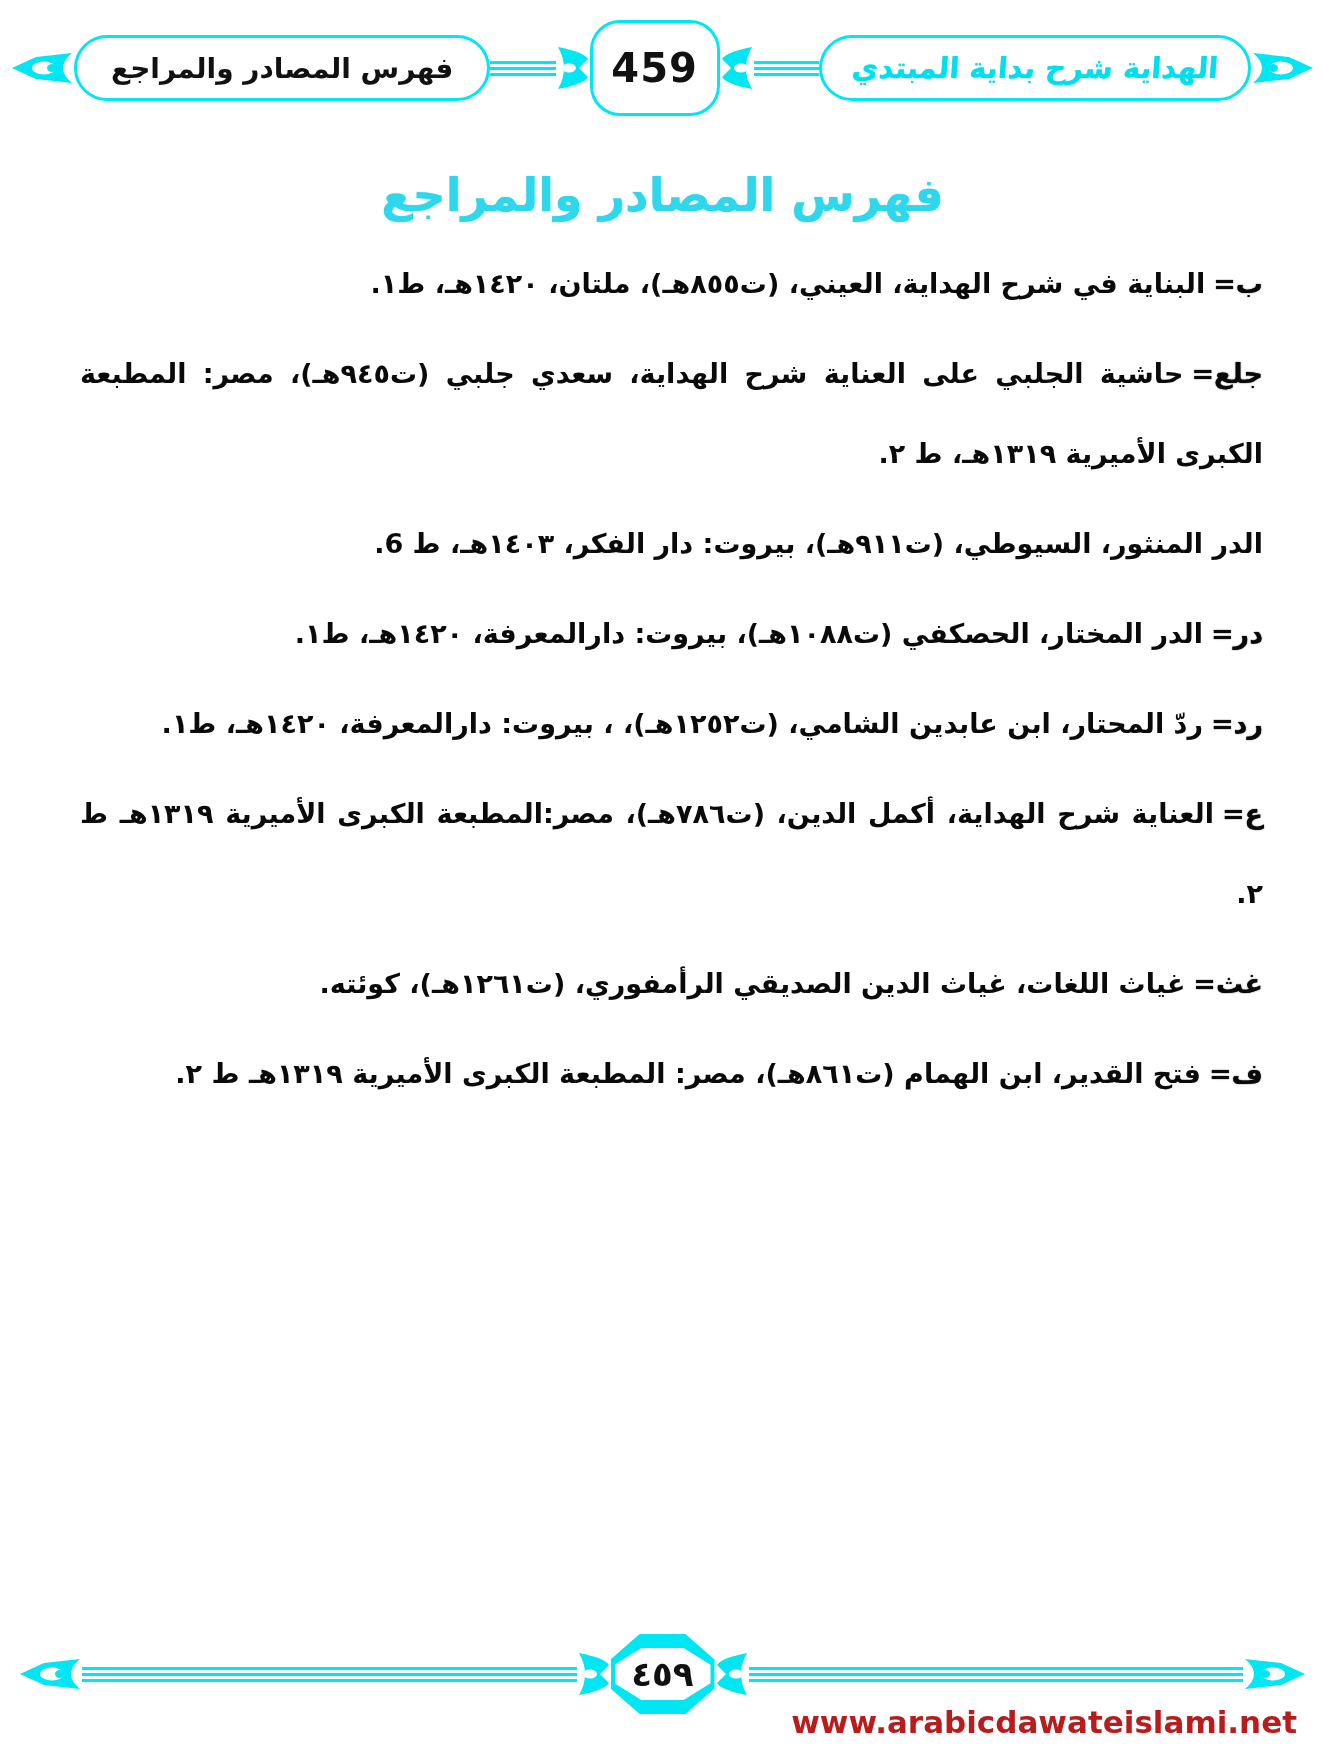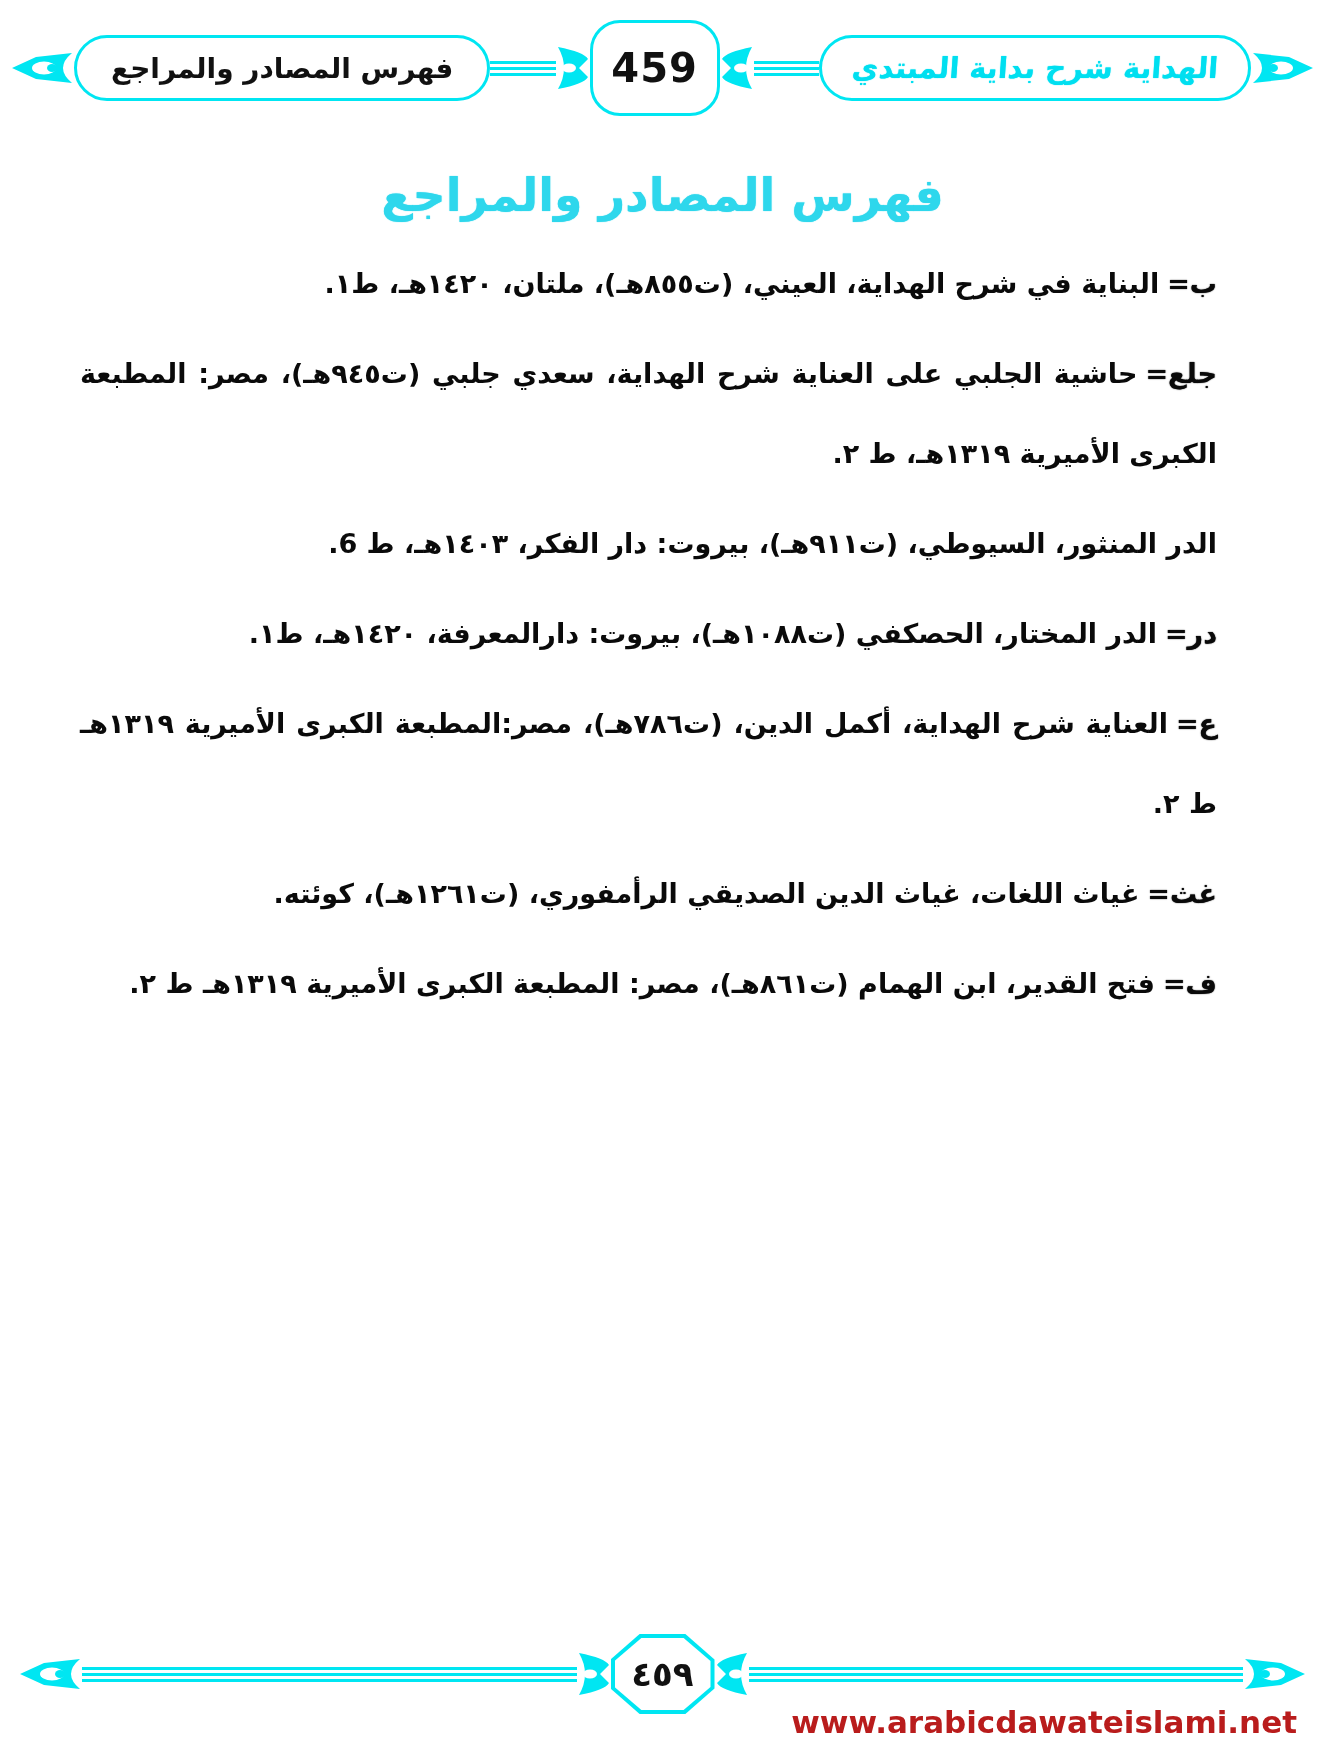--- a/index.html
+++ b/index.html
@@ -42,42 +42,42 @@
   .orn{flex:0 0 auto;display:block;}
   .flipx{transform:scaleX(-1);}
   
   .page-title{
     margin-top:58px;text-align:center;direction:rtl;
     color:#2ed7ec;font-size:46px;font-weight:bold;
     text-shadow:0 0 1px #2ed7ec;
   }
   
   .entries{
-    margin:22px 108px 0 80px;direction:rtl;
+    margin:22px 62px 0 80px;direction:rtl;
   }
   .entry{
     margin:0 0 10px 0;
     font-size:27px;font-weight:bold;color:#0a0a0a;
     line-height:80px;
     text-align:justify;
     direction:rtl;
   }
   .entry .sig{
     text-shadow:0 0 1.2px #000;
     margin-inline-end:8px;
   }
   .entry .sig:empty{margin-inline-end:0;}
   
   .octo-outer{
     flex:0 0 auto;width:104px;height:80px;background:#00e6f2;
     clip-path:polygon(28% 0,72% 0,100% 32%,100% 68%,72% 100%,28% 100%,0 68%,0 32%);
     display:flex;align-items:center;justify-content:center;
   }
   .octo-inner{
-    width:96px;height:72px;background:#ffffff;
+    width:96px;height:52px;background:#ffffff;
     clip-path:polygon(28% 0,72% 0,100% 32%,100% 68%,72% 100%,28% 100%,0 68%,0 32%);
     display:flex;align-items:center;justify-content:center;
   }
   .octo-inner span{
     font-size:34px;font-weight:bold;color:#111;direction:rtl;
   }
   
   .watermark{
     position:absolute;right:28px;bottom:20px;
     color:#b91c1c;font-size:31px;font-weight:bold;
@@ -119,20 +119,21 @@
   </svg>
 </div>
 
 <div class="page-title">فهرس المصادر والمراجع</div>
 
 <div class="entries">
   <p class="entry"><span class="sig">ب=</span><span>البناية في شرح الهداية، العيني، (ت٨٥٥هـ)، ملتان، ١٤٢٠هـ، ط١.</span></p>
   <p class="entry"><span class="sig">جلع=</span><span>حاشية الجلبي على العناية شرح الهداية، سعدي جلبي (ت٩٤٥هـ)، مصر: المطبعة الكبرى الأميرية ١٣١٩هـ، ط ٢.</span></p>
   <p class="entry"><span class="sig"></span><span>الدر المنثور، السيوطي، (ت٩١١هـ)، بيروت: دار الفكر، ١٤٠٣هـ، ط 6.</span></p>
   <p class="entry"><span class="sig">در=</span><span>الدر المختار، الحصكفي (ت١٠٨٨هـ)، بيروت: دارالمعرفة، ١٤٢٠هـ، ط١.</span></p>
+  <p class="entry"><span class="sig">رد=</span><span>ردّ المحتار، ابن عابدين الشامي، (ت١٢٥٢هـ)، ، بيروت: دارالمعرفة، ١٤٢٠هـ، ط١.</span></p>
   <p class="entry"><span class="sig">ع=</span><span>العناية شرح الهداية، أكمل الدين، (ت٧٨٦هـ)، مصر:المطبعة الكبرى الأميرية ١٣١٩هـ ط ٢.</span></p>
   <p class="entry"><span class="sig">غث=</span><span>غياث اللغات، غياث الدين الصديقي الرأمفوري، (ت١٢٦١هـ)، كوئته.</span></p>
   <p class="entry"><span class="sig">ف=</span><span>فتح القدير، ابن الهمام (ت٨٦١هـ)، مصر: المطبعة الكبرى الأميرية ١٣١٩هـ ط ٢.</span></p>
 </div>
 
 <div class="deco-bar footer-bar">
   <svg class="orn" width="66" height="42" viewBox="0 0 66 42">
     <path d="M64 6 L28 10 L4 21 L28 32 L64 36 Q46 21 64 6 Z" fill="#00e6f2"></path>
     <ellipse cx="36" cy="21" rx="12" ry="6.5" fill="#ffffff"></ellipse>
     <ellipse cx="44" cy="21" rx="5" ry="4" fill="#00e6f2"></ellipse>

